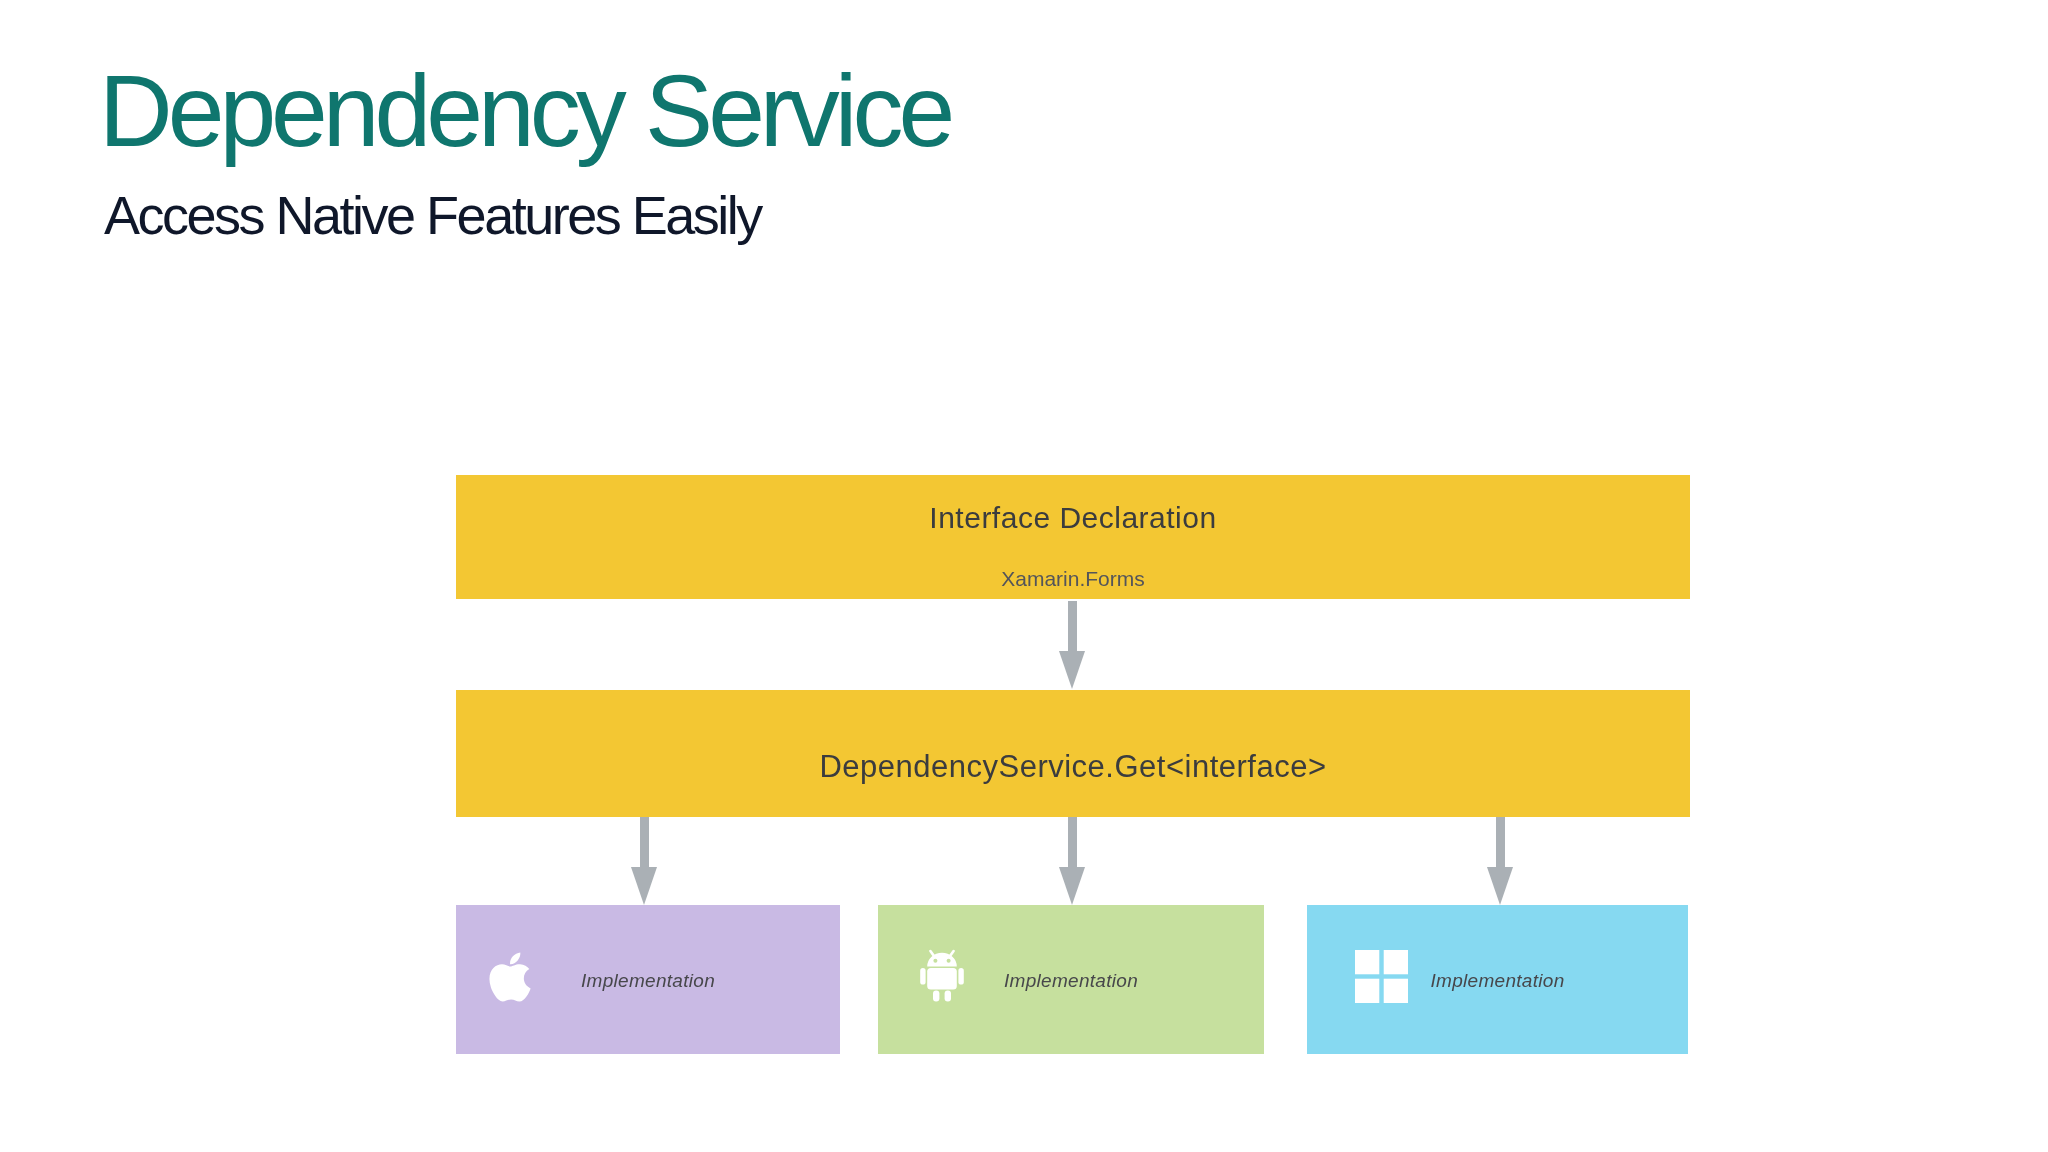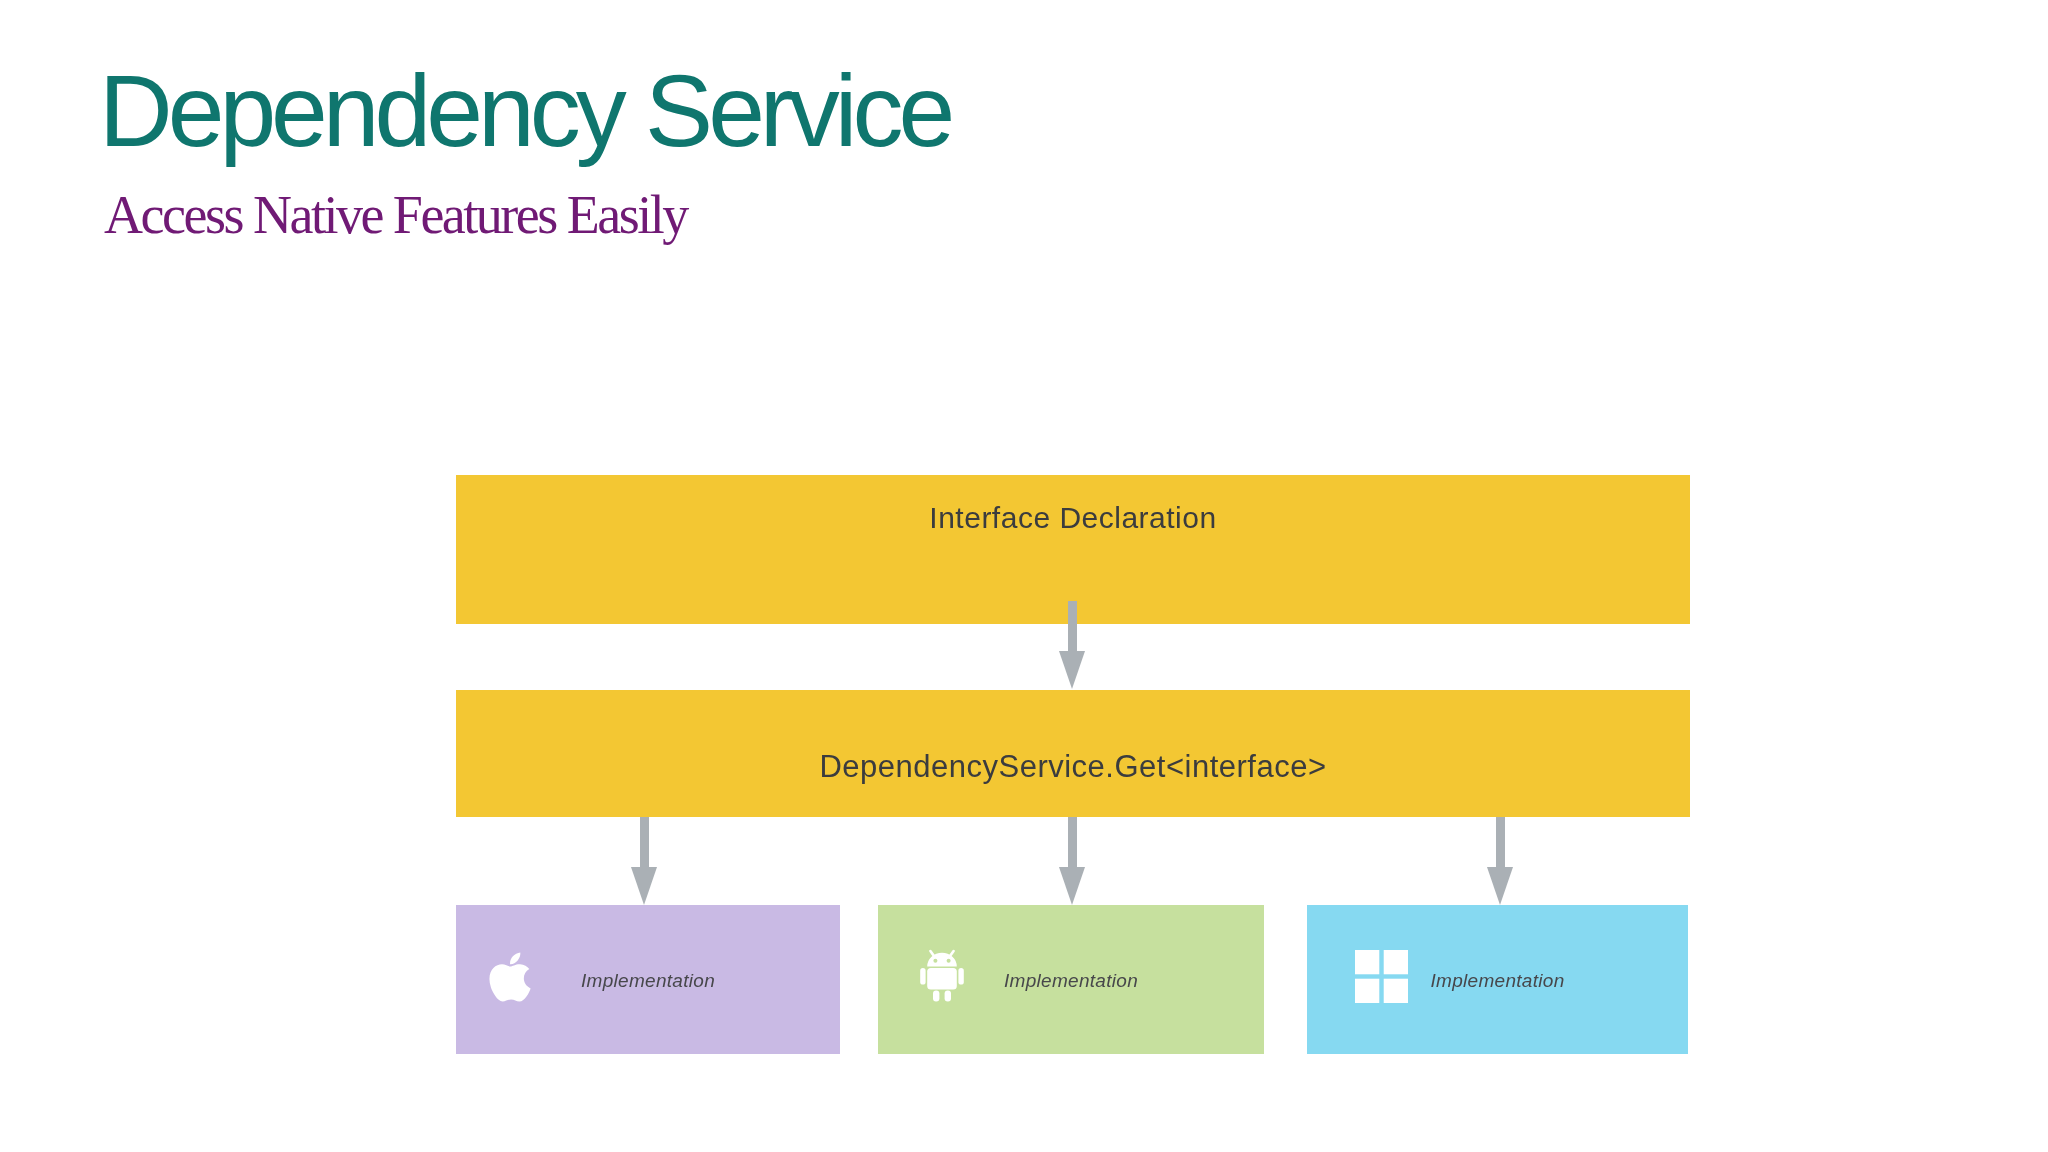--- a/index.html
+++ b/index.html
@@ -15,32 +15,32 @@
   .page-title {
     position: absolute; left: 99px; top: 50px;
     font-size: 102px; line-height: 1.2;
     font-weight: 300; letter-spacing: -5px;
     color: #0f766e; white-space: nowrap;
   }
   .page-subtitle {
     position: absolute; left: 104px; top: 183px;
     font-size: 54px; line-height: 1.2;
     font-weight: 300; letter-spacing: -2.5px;
-    color: #701a75; white-space: nowrap; font-family: Liberation Serif, serif;
+    color: #0f172a; white-space: nowrap;
   }
 
   
   .diagram { position: absolute; inset: 0; }
 
   .ybox {
     position: absolute; left: 456px; width: 1234px;
     background: #F3C733;
     box-sizing: border-box;
   }
-  .box-interface { top: 475px; height: 149px; text-align: center; padding-top: 26px; }
+  .box-interface { top: 475px; height: 124px; text-align: center; padding-top: 26px; }
   .box-interface .ybox-title {
     font-size: 30px; line-height: 34px; color: #3B3C3E; letter-spacing: 0.5px;
   }
   .box-interface .ybox-sub {
     margin-top: 32px; font-size: 21px; line-height: 24px; color: #54555A; font-weight: 500;
   }
   .box-service {
     top: 690px; height: 127px;
     display: flex; align-items: center; justify-content: center;
     padding-top: 26px;
@@ -80,20 +80,21 @@
 </head>
 <body>
 
 <div class="page-title">Dependency Service</div>
 <div class="page-subtitle">Access Native Features Easily</div>
 
 <div class="diagram">
 
   <div class="ybox box-interface">
     <div class="ybox-title">Interface Declaration</div>
+    <div class="ybox-sub">Xamarin.Forms</div>
   </div>
 
   <div class="arrow arrow-1">
     <div class="shaft"></div>
     <div class="head"></div>
   </div>
 
   <div class="ybox box-service">
     <div class="ybox-label">DependencyService.Get&lt;interface&gt;</div>
   </div>

